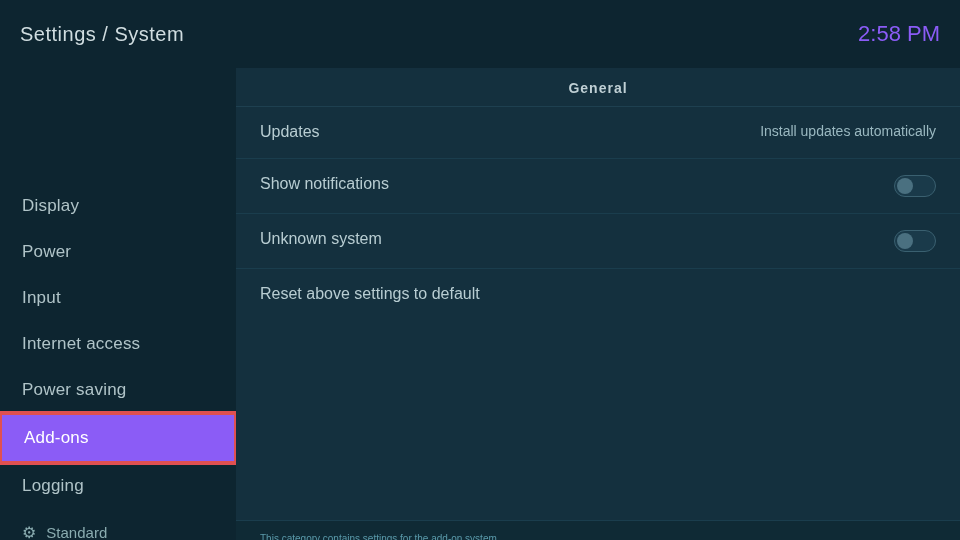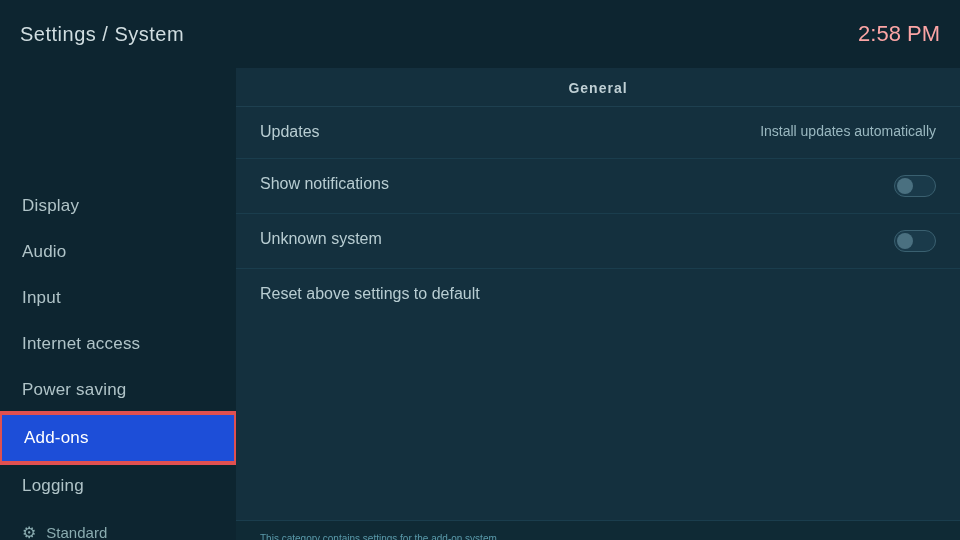--- a/index.html
+++ b/index.html
@@ -26,21 +26,21 @@
     .header-title {
       font-size: 20px;
       font-weight: 300;
       color: #d0dde0;
       letter-spacing: 0.5px;
     }
 
     .header-time {
       font-size: 22px;
       font-weight: 300;
-      color: #fca5a5;
+      color: #8b5cf6;
     }
 
     
     .main {
       display: flex;
       height: 488px;
     }
 
     
     .sidebar {
@@ -60,21 +60,21 @@
     .sidebar-item {
       padding: 13px 22px;
       font-size: 17px;
       font-weight: 400;
       color: #b0c4c8;
       cursor: pointer;
       letter-spacing: 0.2px;
     }
 
     .sidebar-item.active {
-      background: #1d4ed8;
+      background: #8b5cf6;
       color: #ffffff;
       border: 2px solid #e05050;
       outline: 2px solid #e05050;
     }
 
     .sidebar-footer {
       padding: 14px 22px;
       display: flex;
       align-items: center;
       gap: 10px;
@@ -186,21 +186,21 @@
 
 <div class="main">
 
   <div class="sidebar">
     <div class="sidebar-nav">
 
       <div class="sidebar-item">
         <span>Display</span>
       </div>
       <div class="sidebar-item">
-        <span>Audio</span>
+        <span>Power</span>
       </div>
       <div class="sidebar-item">
         <span>Input</span>
       </div>
       <div class="sidebar-item">
         <span>Internet access</span>
       </div>
       <div class="sidebar-item">
         <span>Power saving</span>
       </div>

